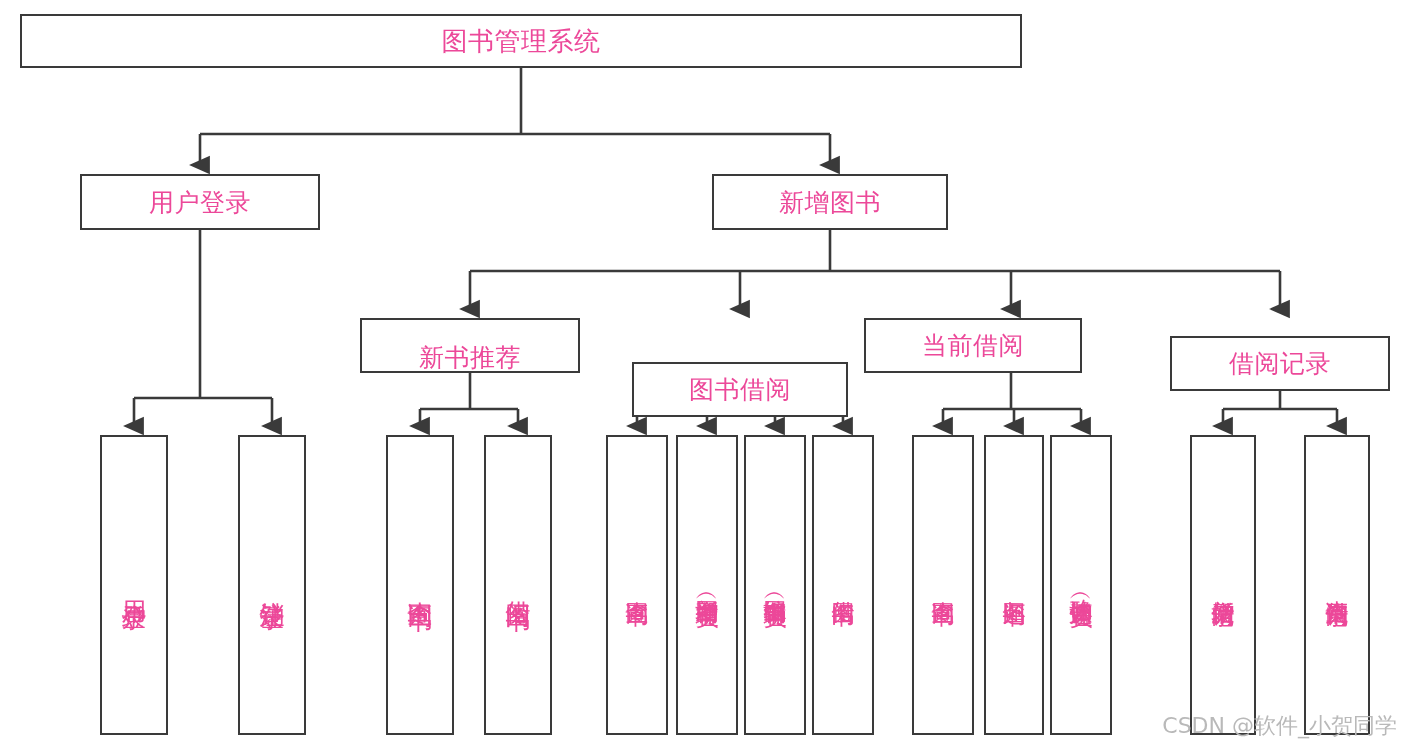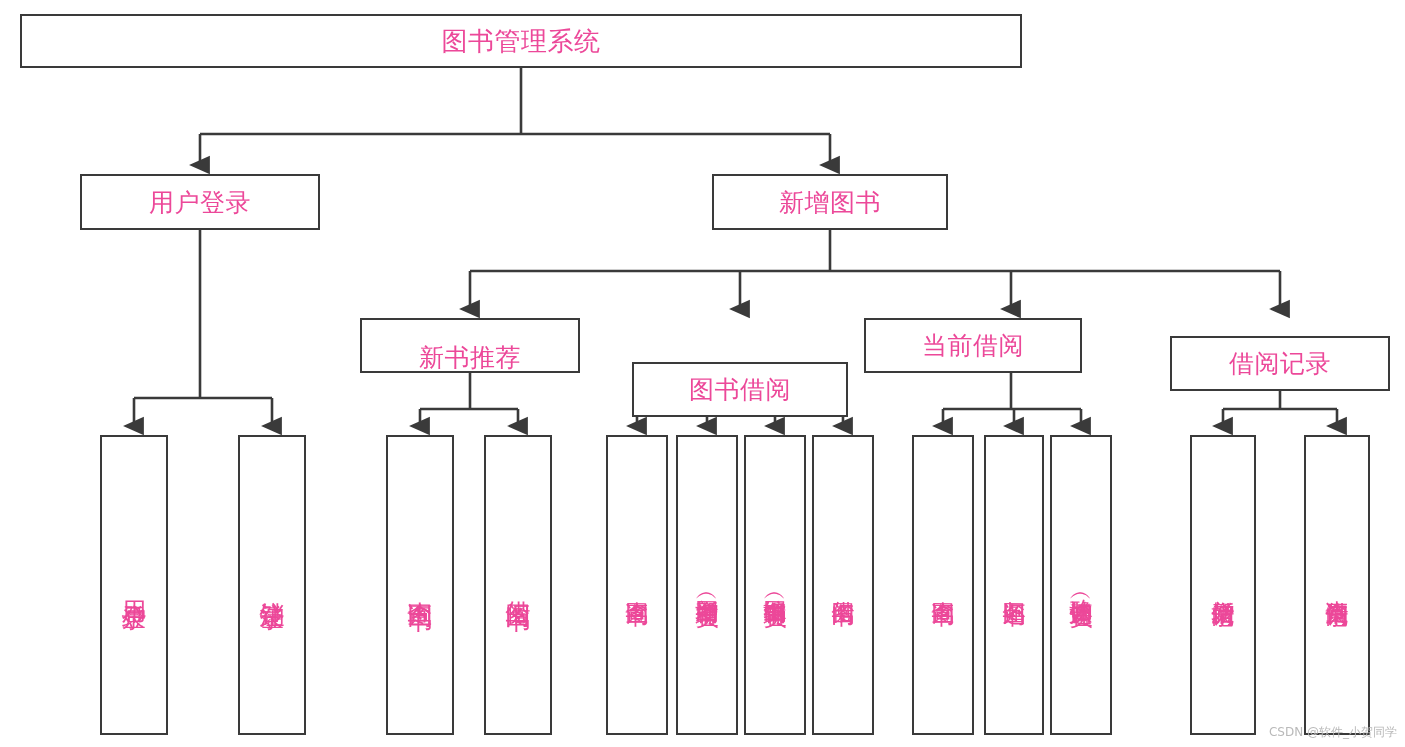--- a/index.html
+++ b/index.html
@@ -66,21 +66,21 @@
     white-space: nowrap;
   }
   .node.vert.narrow .node-label {
     font-size: 23px;
     letter-spacing: 1px;
   }
   #watermark {
     position: absolute;
     right: 8px;
     bottom: 6px;
-    font-size: 12px;
+    font-size: 22px;
     color: #b9b9b9;
     z-index: 5;
     white-space: nowrap;
     font-family: "DejaVu Sans", "Liberation Sans", sans-serif;
   }
 </style>
 </head>
 <body>
 
 <div id="diagram-canvas">

